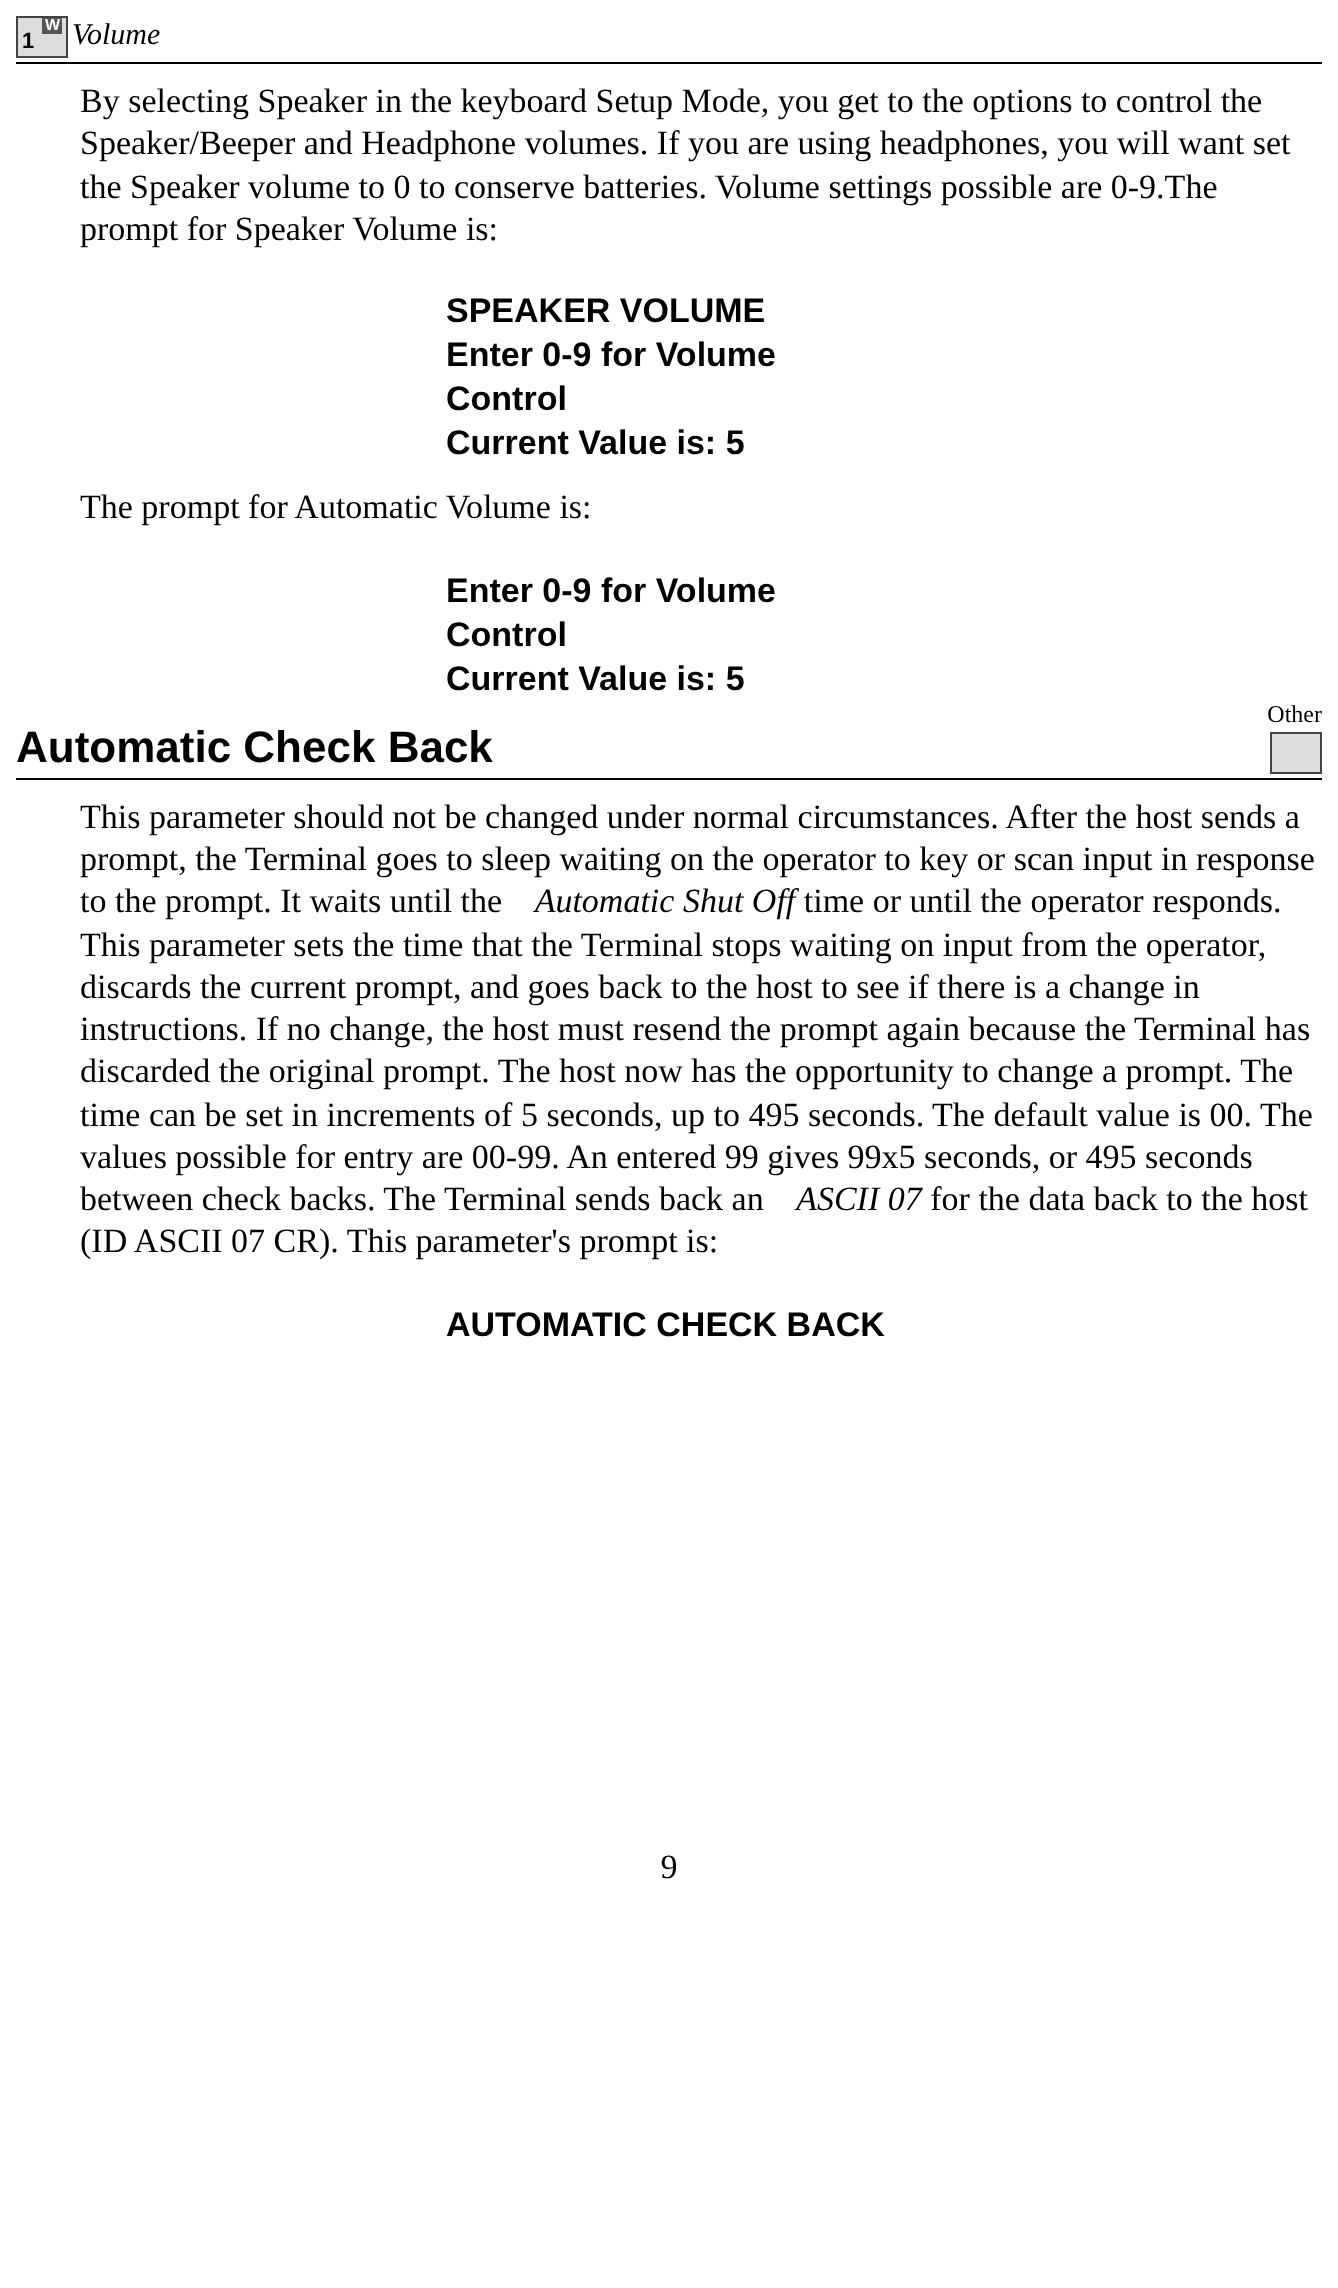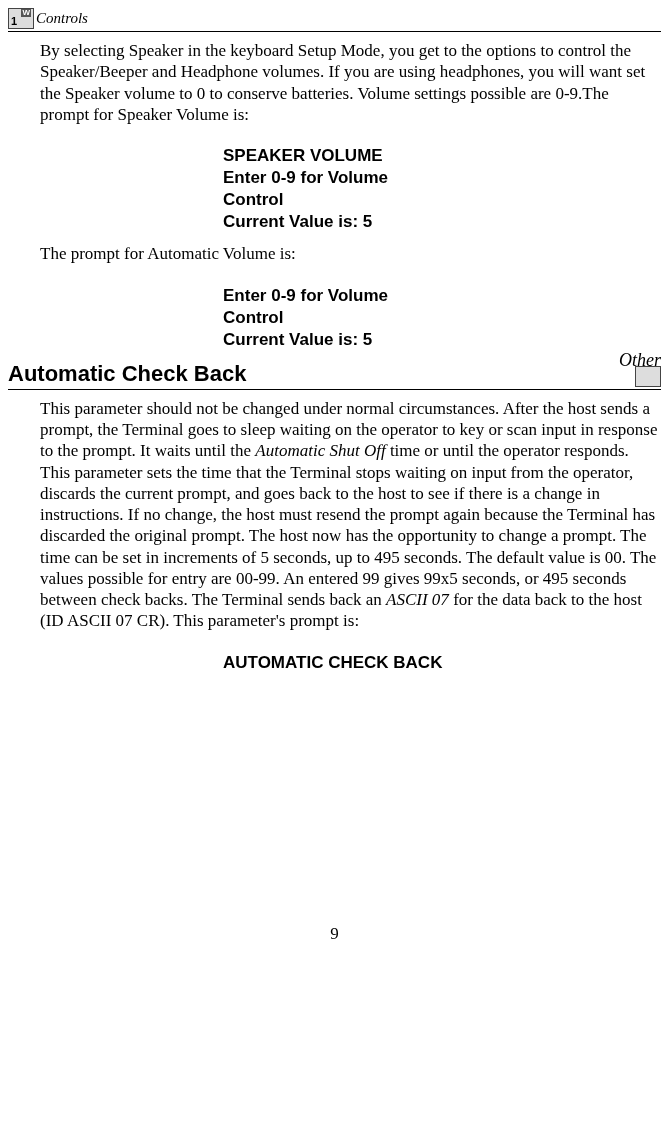--- a/index.html
+++ b/index.html
@@ -63,52 +63,51 @@
       font-style: italic;
       font-size: 15px;
     }
     .side-label-above {
       position: relative;
     }
     .label-other {
       position: absolute;
       top: -16px;
       right: 0;
-      font-style: italic;
-      font-size: 18px;
+      font-size: 12px;
       white-space: nowrap;
     }
     .body-para {
       margin: 0 0 8px 32px;
       line-height: 1.25;
     }
     .prompt-block {
       font-family: Arial, Helvetica, sans-serif;
       font-weight: bold;
       font-size: 17px;
       margin: 20px 0 10px 215px;
       line-height: 1.3;
     }
-    .italic { font-style: italic; }
+    .italic { font-style: italic; margin-left: 12px; }
     .page-num {
       text-align: center;
       font-size: 17px;
       margin-top: 250px;
     }
   </style>
 </head>
 <body>
 
 <div class="section-header">
   <div class="section-label-group">
     <span class="key-icon">
       <span class="num">1</span>
       <span class="w">W</span>
     </span>
-    <span class="side-label">Controls</span>
+    <span class="side-label">Volume</span>
   </div>
 </div>
 
 <p class="body-para">By selecting Speaker in the keyboard Setup Mode, you get to the options to control the Speaker/Beeper and Headphone volumes. If you are using headphones, you will want set the Speaker volume to 0 to conserve batteries. Volume settings possible are 0-9.The prompt for Speaker Volume is:</p>
 
 <div class="prompt-block">
   <div>SPEAKER VOLUME</div>
   <div>Enter 0-9 for Volume</div>
   <div>Control</div>
   <div>Current Value is: 5</div>

